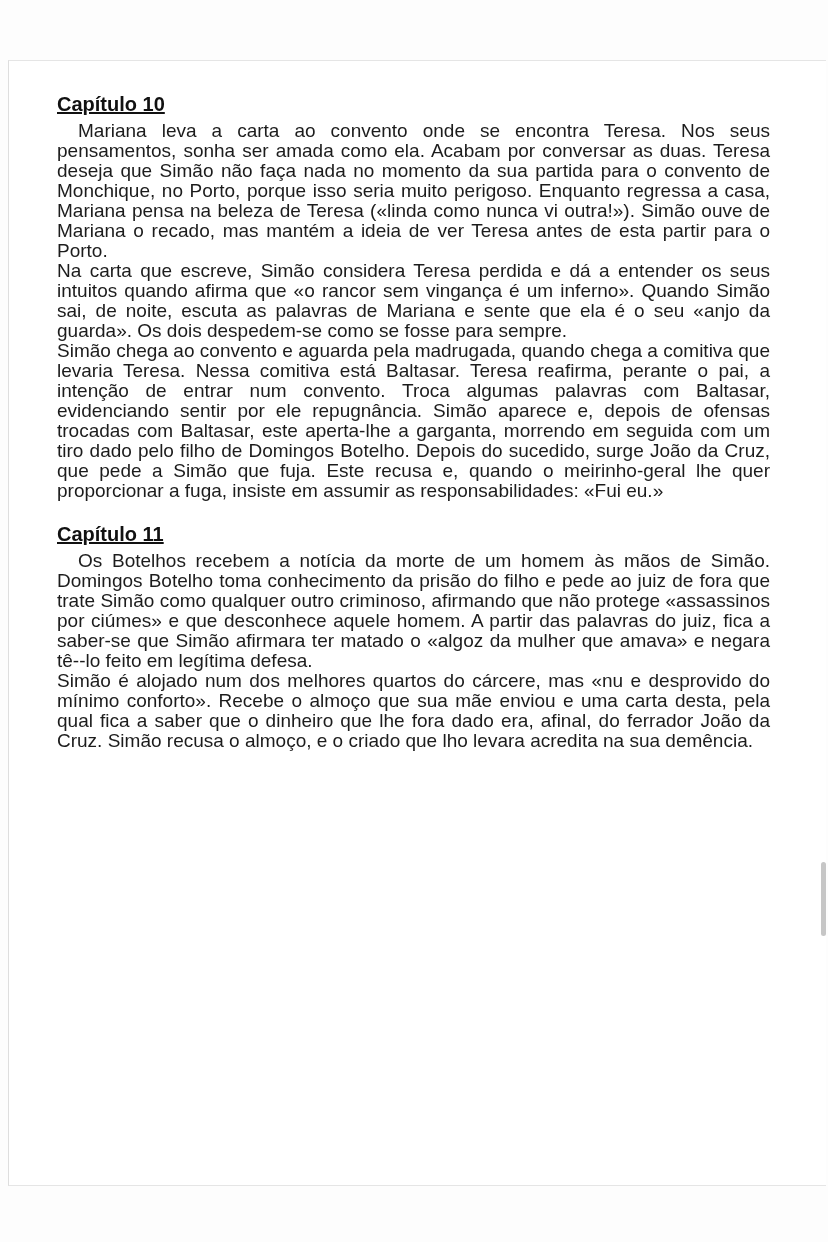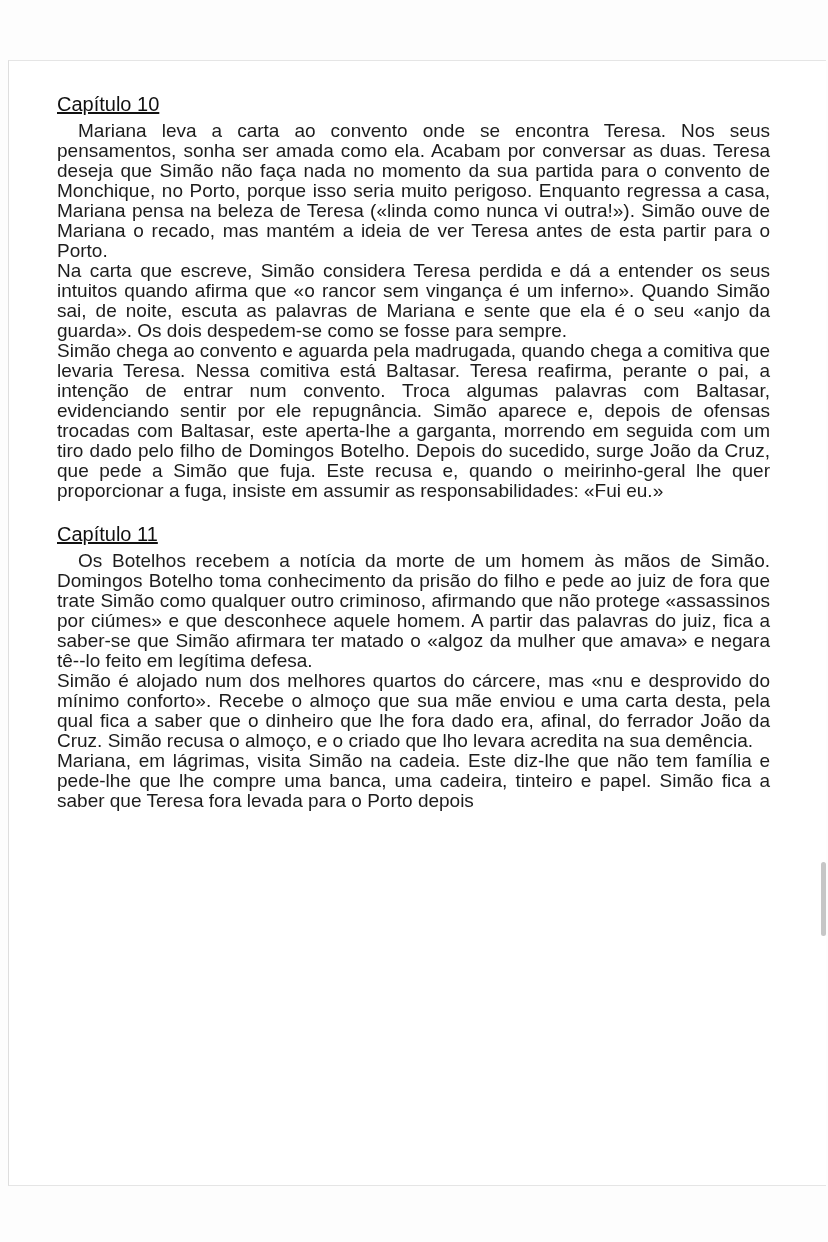--- a/index.html
+++ b/index.html
@@ -25,21 +25,21 @@
     border-top: 1px solid #e5e5e5;
     border-bottom: 1px solid #e5e5e5;
     border-left: 1px solid #dedede;
     box-sizing: border-box;
     padding: 32px 56px 0 48px;
     overflow: hidden;
     color: #1c1c1c;
   }
   .chapter-heading {
     font-size: 20px;
-    font-weight: normal;
+    font-weight: bold;
     text-decoration: underline;
     margin: 0 0 5px 0;
     color: #111111;
   }
   .chapter + .chapter .chapter-heading {
     margin-top: 22px;
   }
   .para {
     margin: 0;
     font-size: 19px;
@@ -71,20 +71,19 @@
       <h2 class="chapter-heading">Capítulo 10</h2>
       <p class="para indent">Mariana leva a carta ao convento onde se encontra Teresa. Nos seus pensamentos, sonha ser amada como ela. Acabam por conversar as duas. Teresa deseja que Simão não faça nada no momento da sua partida para o convento de Monchique, no Porto, porque isso seria muito perigoso. Enquanto regressa a casa, Mariana pensa na beleza de Teresa («linda como nunca vi outra!»). Simão ouve de Mariana o recado, mas mantém a ideia de ver Teresa antes de esta partir para o Porto.</p>
       <p class="para">Na carta que escreve, Simão considera Teresa perdida e dá a entender os seus intuitos quando afirma que «o rancor sem vingança é um inferno». Quando Simão sai, de noite, escuta as palavras de Mariana e sente que ela é o seu «anjo da guarda». Os dois despedem-se como se fosse para sempre.</p>
       <p class="para">Simão chega ao convento e aguarda pela madrugada, quando chega a comitiva que levaria Teresa. Nessa comitiva está Baltasar. Teresa reafirma, perante o pai, a intenção de entrar num convento. Troca algumas palavras com Baltasar, evidenciando sentir por ele repugnância. Simão aparece e, depois de ofensas trocadas com Baltasar, este aperta-lhe a garganta, morrendo em seguida com um tiro dado pelo filho de Domingos Botelho. Depois do sucedido, surge João da Cruz, que pede a Simão que fuja. Este recusa e, quando o meirinho-geral lhe quer proporcionar a fuga, insiste em assumir as responsabilidades: «Fui eu.»</p>
     </section>
 
     <section class="chapter">
       <h2 class="chapter-heading">Capítulo 11</h2>
       <p class="para indent">Os Botelhos recebem a notícia da morte de um homem às mãos de Simão. Domingos Botelho toma conhecimento da prisão do filho e pede ao juiz de fora que trate Simão como qualquer outro criminoso, afirmando que não protege «assassinos por ciúmes» e que desconhece aquele homem. A partir das palavras do juiz, fica a saber-se que Simão afirmara ter matado o «algoz da mulher que amava» e negara tê--lo feito em legítima defesa.</p>
       <p class="para">Simão é alojado num dos melhores quartos do cárcere, mas «nu e desprovido do mínimo conforto». Recebe o almoço que sua mãe enviou e uma carta desta, pela qual fica a saber que o dinheiro que lhe fora dado era, afinal, do ferrador João da Cruz. Simão recusa o almoço, e o criado que lho levara acredita na sua demência.</p>
-      <p class="para">Mariana, em lágrimas, visita Simão na cadeia. Este diz-lhe que não tem família e pede-lhe que lhe compre uma banca, uma cadeira, tinteiro e papel. Simão fica a saber que Teresa fora levada para o Porto depois</p>
     </section>
 
   </div>
 
   <div class="scrollbar-thumb"></div>
 
 </div>
 
 </body></html>

